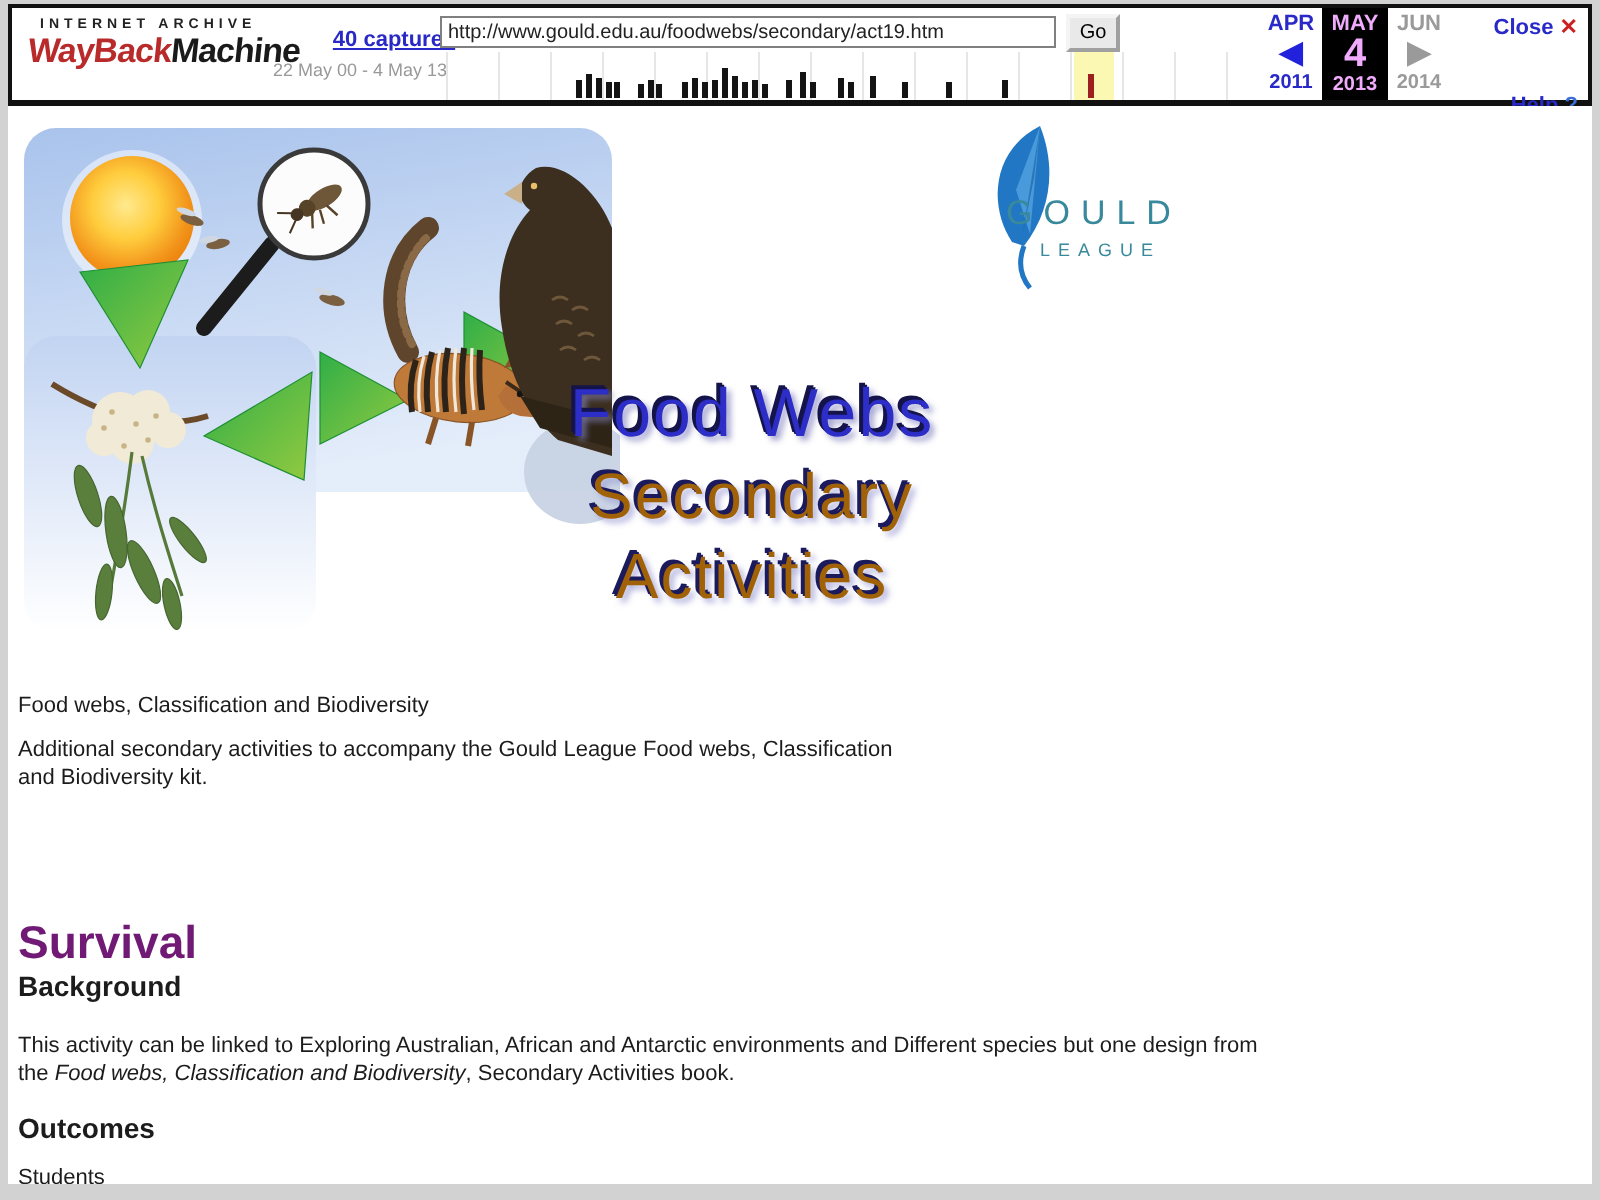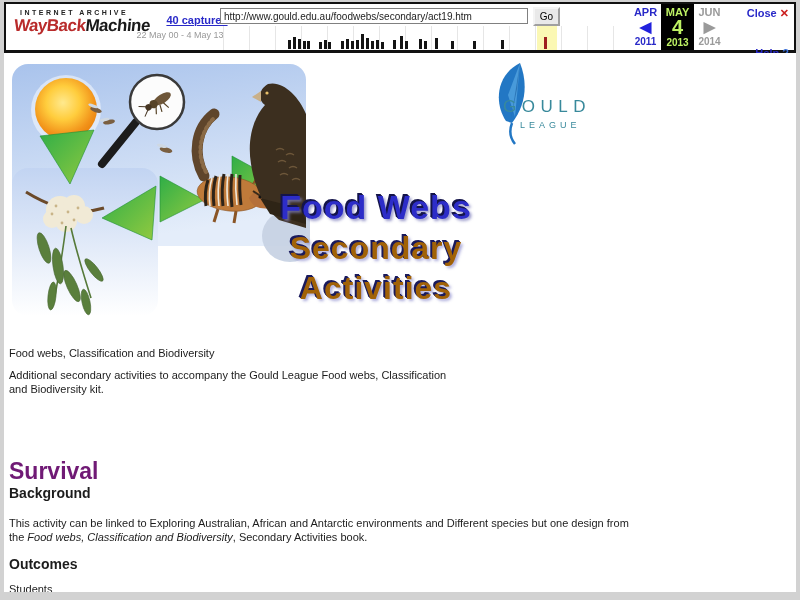--- a/index.html
+++ b/index.html
@@ -34,37 +34,37 @@
   .wb-highlight { position:absolute; left:314px; top:0; width:20px; height:24px; background:#fbf8b4; }
   .tbar { position:absolute; bottom:1px; width:3px; background:#141414; }
 
   .wb-nav { position:absolute; left:624px; top:0; height:46px; display:flex; }
   .wb-col { width:31px; text-align:center; padding-top:2px; }
   .wb-col .mon { font-size:11px; font-weight:bold; }
   .wb-col .mid { font-size:15px; font-weight:bold; line-height:17px; }
   .wb-col .yr  { font-size:10px; font-weight:bold; margin-top:1px; }
   .wb-col.prev { color:#2929c8; }
   .wb-col.prev .mid { color:#2222dd; cursor:pointer; }
-  .wb-col.cur { background:#000; color:#bef264; width:33px; }
+  .wb-col.cur { background:#000; color:#f0abfc; width:33px; }
   .wb-col.cur .mid { font-size:20px; line-height:18px; }
   .wb-col.next { color:#9a9a9a; }
   .wb-links { position:absolute; right:5px; top:3px; width:52px; text-align:right; }
   .wb-link { font-size:11px; font-weight:bold; color:#2929c8; cursor:pointer; }
   .wb-link .lbl { }
   .wb-close-x { color:#cc2020; font-weight:bold; }
   .wb-help-q { color:#3a6fd8; font-weight:bold; }
   .wb-links .help { margin-top:27px; }
 
   
   .content { position:absolute; left:0; top:51px; width:792px; height:539px; background:#fff; overflow:hidden; }
 
   .collage { position:absolute; left:4px; top:5px; }
   .gould { position:absolute; left:476px; top:8px; }
 
-  .hero-title { position:absolute; left:226px; top:133px; width:292px; text-align:center; font-weight:bold; }
+  .hero-title { position:absolute; left:226px; top:133px; width:292px; text-align:center; font-weight:normal; }
   .hero-line1 { font-size:34px; color:#2d2dc8; letter-spacing:1px;
     text-shadow:-2px -2px 0 #14144a, -1px -1px 0 #14144a, 2px 2px 3px rgba(130,130,190,.8); }
   .hero-line2, .hero-line3 { font-size:32px; color:#a16207; letter-spacing:1px; line-height:40px;
     text-shadow:-2px -2px 0 #1a1a5c, -1px -1px 0 #1a1a5c, 2px 2px 3px rgba(150,150,210,.8); }
   .hero-line1 { line-height:42px; }
 
   .txt { position:absolute; left:5px; color:#1c1c1c; font-size:11px; line-height:14px; }
   .intro1 { top:293px; }
   .intro2 { top:315px; width:455px; }
   .h-survival { top:370px; font-size:23px; font-weight:bold; color:#701a75;margin-top:41px; }

